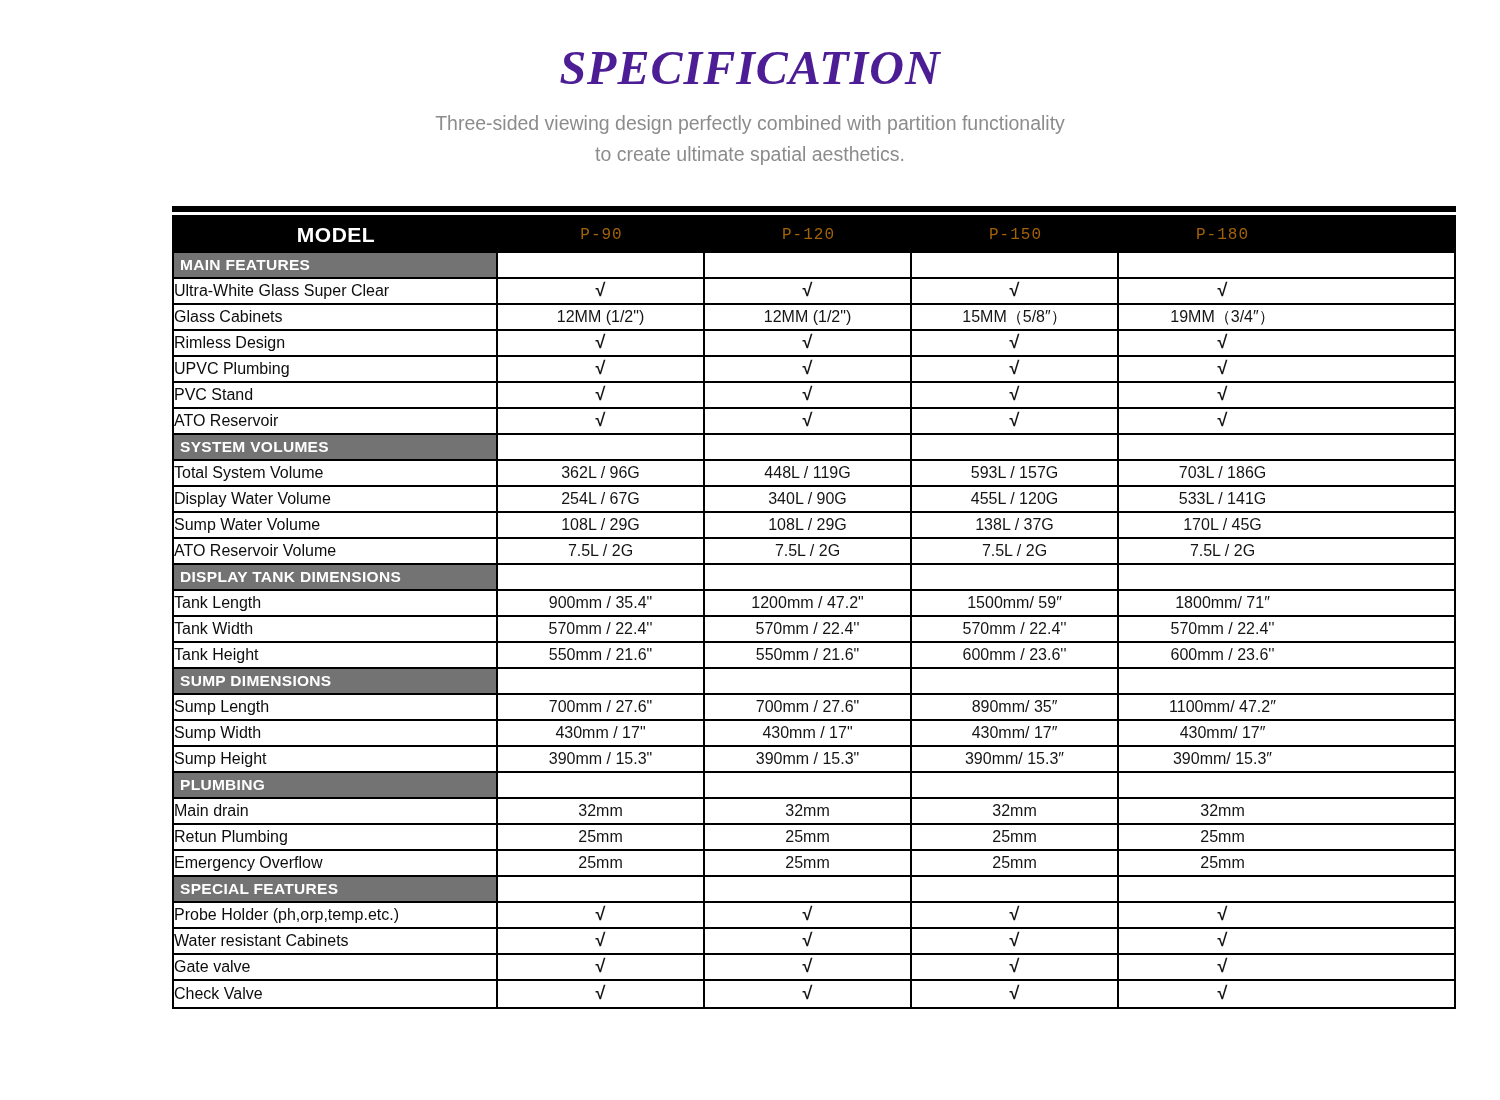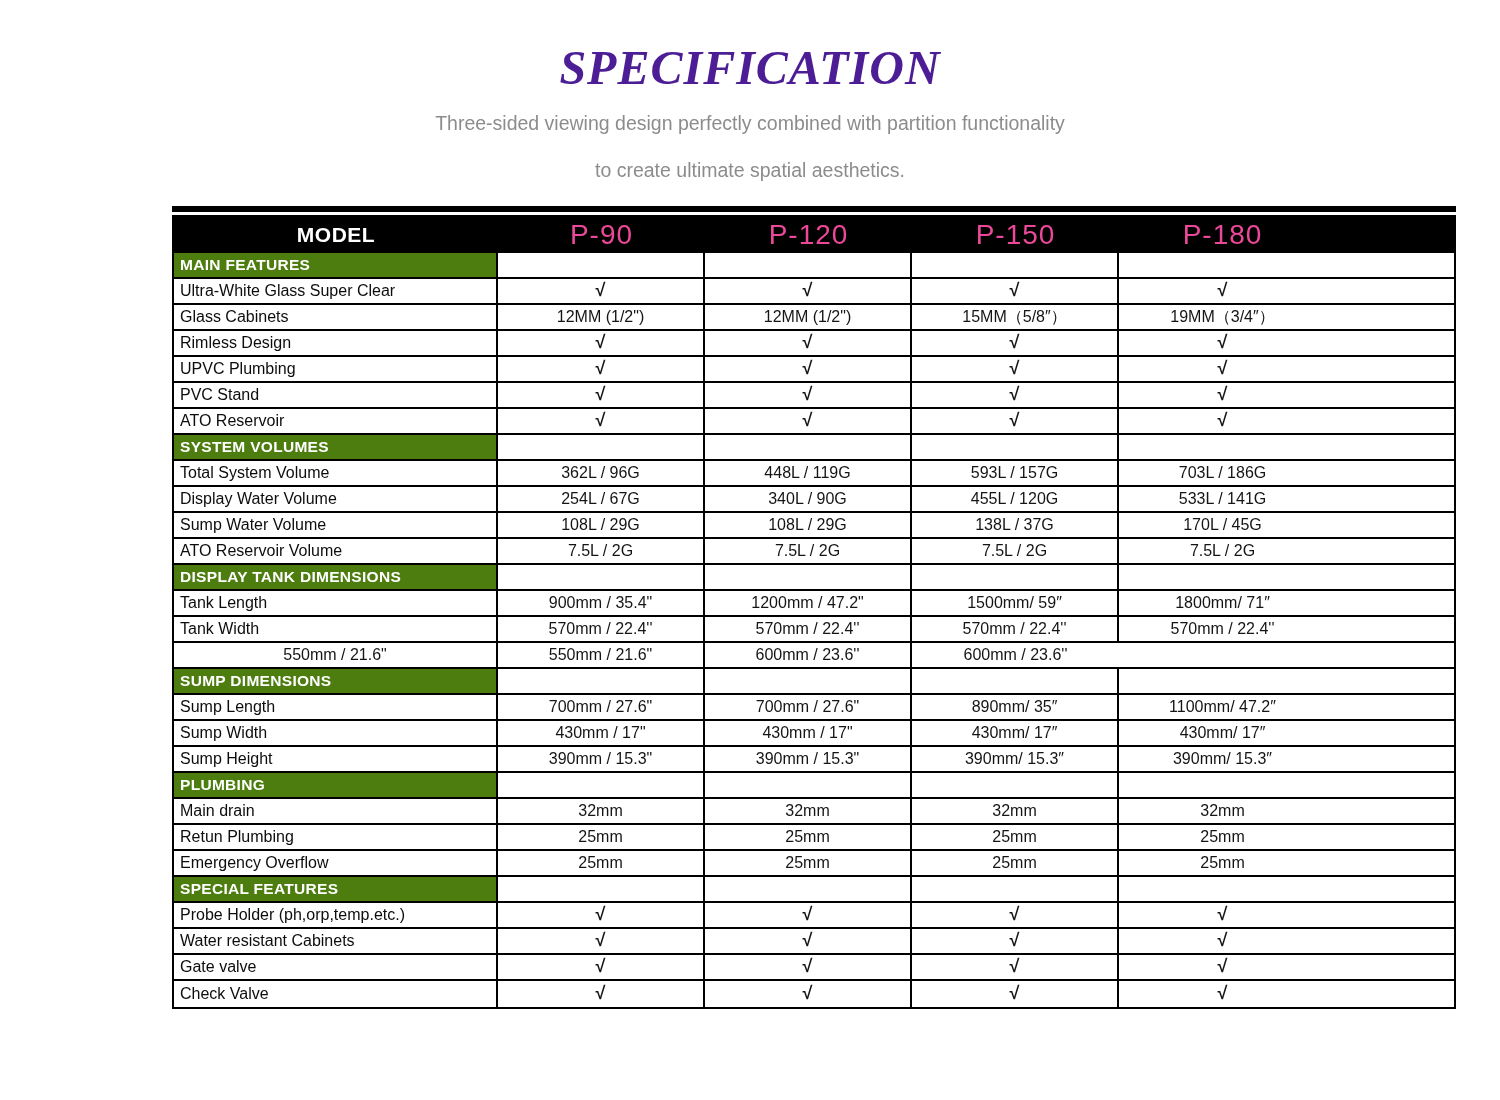--- a/index.html
+++ b/index.html
@@ -15,21 +15,21 @@
   .heading { text-align:center; padding-top:40px; }
   .page-title {
     margin:0;
     font-family:"Liberation Serif", serif;
     font-style:italic;
     font-weight:bold;
     font-size:48px;
     letter-spacing:1px;
     color:#4c1d95;
   }
-  .subtitle { margin:16px; font-size:19.5px; color:#8c8c8c; line-height:31px; }
+  .subtitle { margin:0; font-size:19.5px; color:#8c8c8c; line-height:31px; }
   .subtitle.first { margin-top:13px; }
 
   
   .spec-table {
     position:absolute;
     left:172px; top:206px;
     width:1284px;
   }
   .top-rule { height:6px; background:#000; }
   .tbl {
@@ -54,48 +54,49 @@
     display:flex; align-items:center;
     box-sizing:border-box;
     border-right:2px solid #000;
     overflow:hidden;
     white-space:nowrap;
   }
   .cell:last-child { border-right:none; }
 
   .label-cell {
     justify-content:flex-start;
-    padding-left:6px;
+    padding-left:0;
     font-size:16px;
     color:#0d0d0d;
   }
   .value-cell {
     justify-content:center;
     font-size:16px;
     color:#151515;
   }
   .value-cell.check { font-size:18px; font-weight:bold; padding-bottom:2px; }
 
   .header-row .cell { border-right:none; }
   .model-cell {
     justify-content:center;
     color:#fff;
     font-weight:bold;
     font-size:21px;
     letter-spacing:0.5px;
   }
   .header-cell {
     justify-content:center;
-    color:#ec4899;
-    font-size:28px;
+    color:#a16207;
+    font-size:16px;
     letter-spacing:1px;
+    font-family:Liberation Mono, monospace;
   }
 
   .section-row .section-label {
-    background:#4d7c0f;
+    background:#737373;
     color:#fff;
     font-weight:bold;
     font-size:15.5px;
     letter-spacing:0.3px;
     justify-content:flex-start;
     padding-left:6px;
   }
 </style>
 </head>
 <body>
@@ -218,20 +219,21 @@
           <div class="cell value-cell">1800mm/ 71″</div>
         </div>
         <div class="row data-row">
           <div class="cell label-cell">Tank Width</div>
           <div class="cell value-cell">570mm / 22.4''</div>
           <div class="cell value-cell">570mm / 22.4''</div>
           <div class="cell value-cell">570mm / 22.4''</div>
           <div class="cell value-cell">570mm / 22.4''</div>
         </div>
         <div class="row data-row">
+          <div class="cell label-cell">Tank Height</div>
           <div class="cell value-cell">550mm / 21.6"</div>
           <div class="cell value-cell">550mm / 21.6"</div>
           <div class="cell value-cell">600mm / 23.6''</div>
           <div class="cell value-cell">600mm / 23.6''</div>
         </div>
         <div class="row section-row">
           <div class="cell section-label">SUMP DIMENSIONS</div>
           <div class="cell value-cell"></div>
           <div class="cell value-cell"></div>
           <div class="cell value-cell"></div>

